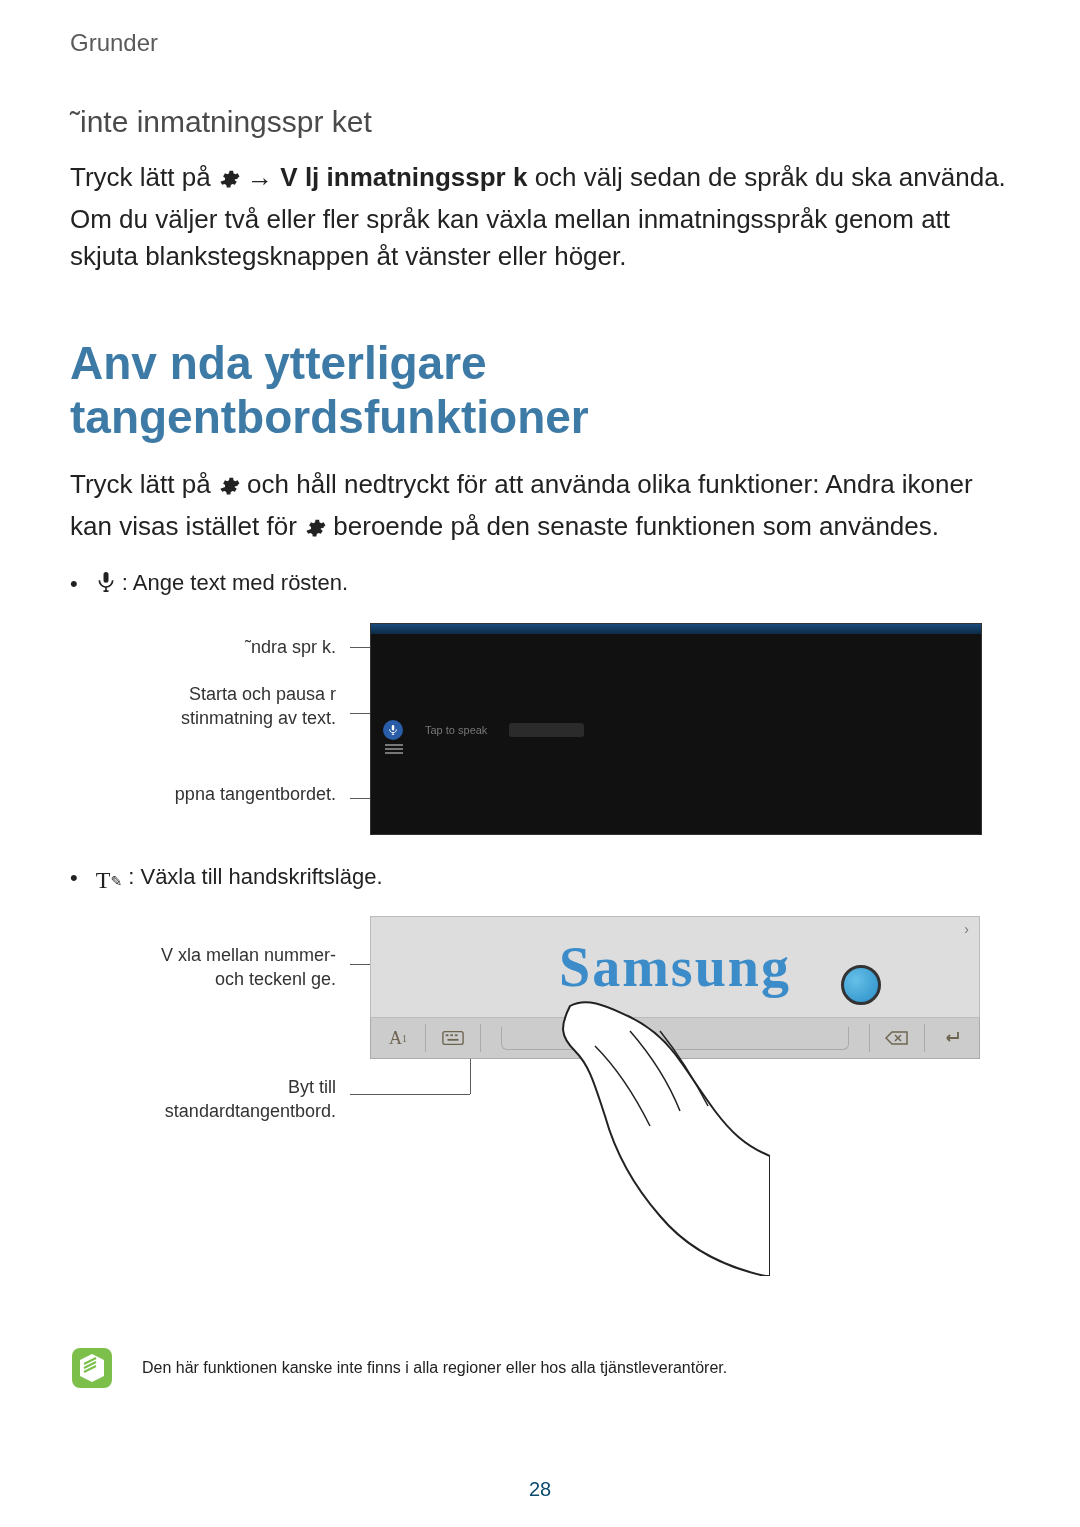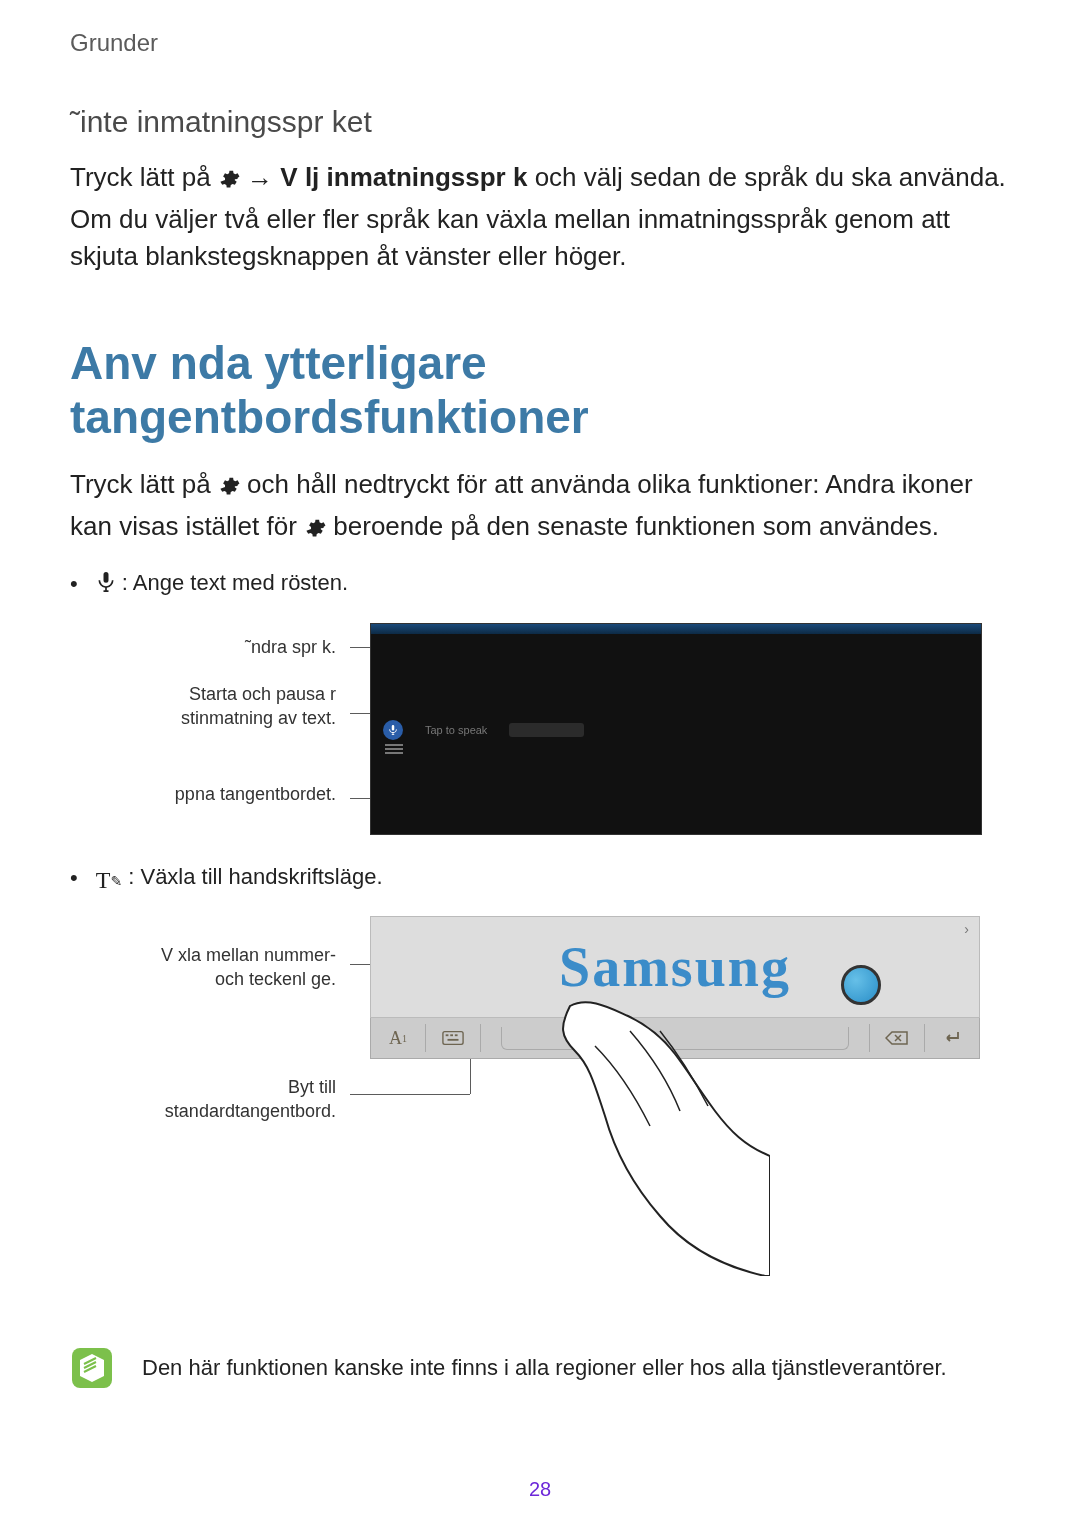--- a/index.html
+++ b/index.html
@@ -31,22 +31,22 @@
   .hw-top .arrow{position:absolute;right:10px;top:4px;color:#777;font-size:14px}
   .hw-text{font-family:'Comic Sans MS','Segoe Script',cursive;font-size:56px;font-weight:700;color:#3b8cc9;letter-spacing:2px;text-align:center;padding-top:18px}
   .hw-cursor{position:absolute;left:470px;top:48px;width:34px;height:34px;border:3px solid #333;border-radius:50%;background:radial-gradient(circle at 35% 35%,#66c0e8,#2a8ec8)}
   .hw-bottom{height:40px;background:#ccc;border:1px solid #aaa;border-top:none;display:flex;align-items:center}
   .hw-btn{flex:0 0 54px;height:100%;display:flex;align-items:center;justify-content:center;color:#6e6551;font-size:18px}
   .hw-sep{width:1px;height:70%;background:#aaa}
   .hw-space{flex:1;height:22px;margin:0 20px;border:1px solid #aaa;border-top:none;border-radius:0 0 6px 6px}
   .finger{position:absolute;left:470px;top:60px;width:230px;height:300px}
   .note{display:flex;gap:28px;align-items:center;margin-top:50px}
   .note-icon{width:44px;height:44px}
-  .note-text{font-size:22px}
-  .pagenum{position:absolute;left:0;right:0;bottom:26px;text-align:center;font-size:20px;color:#6d28d9}
+  .note-text{font-size:16px}
+  .pagenum{position:absolute;left:0;right:0;bottom:26px;text-align:center;font-size:20px;color:#0c4a6e}
 </style>
 </head>
 <body>
 
 <div class="page">
   <div class="header">Grunder</div>
 
   <div class="h2">˜inte inmatningsspr ket</div>
   <div class="body">
     <span>Tryck lätt på </span>

